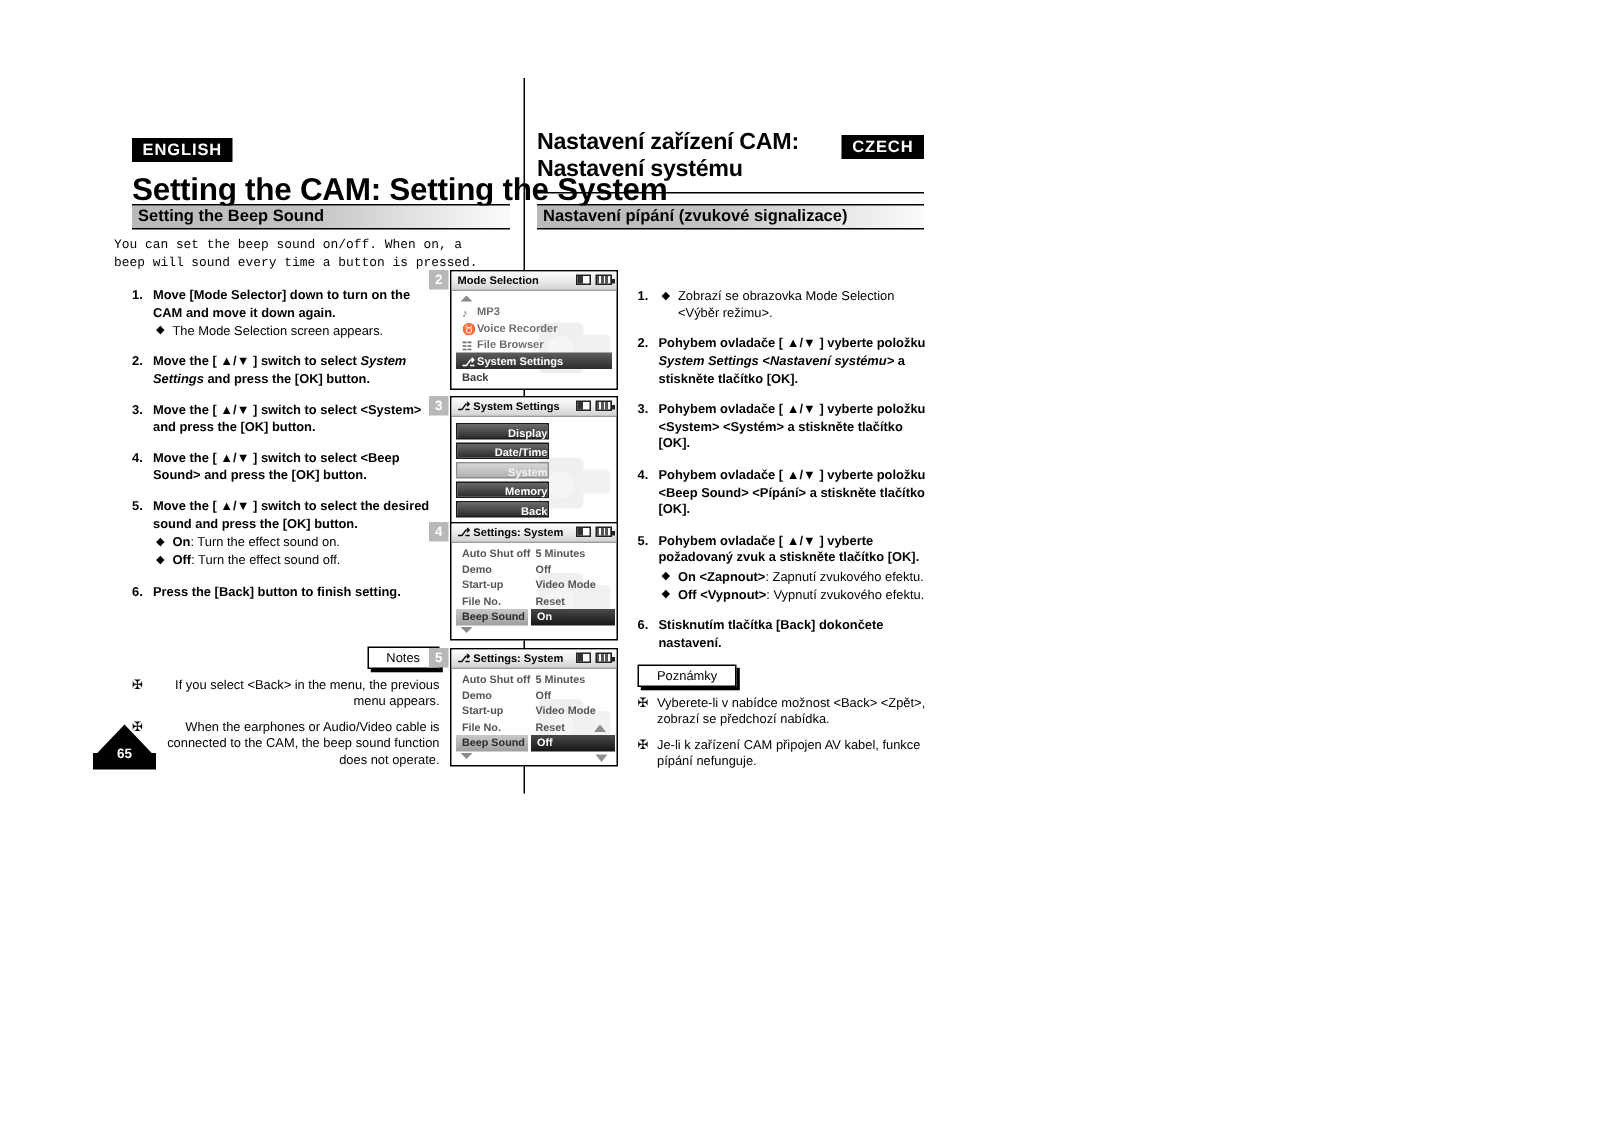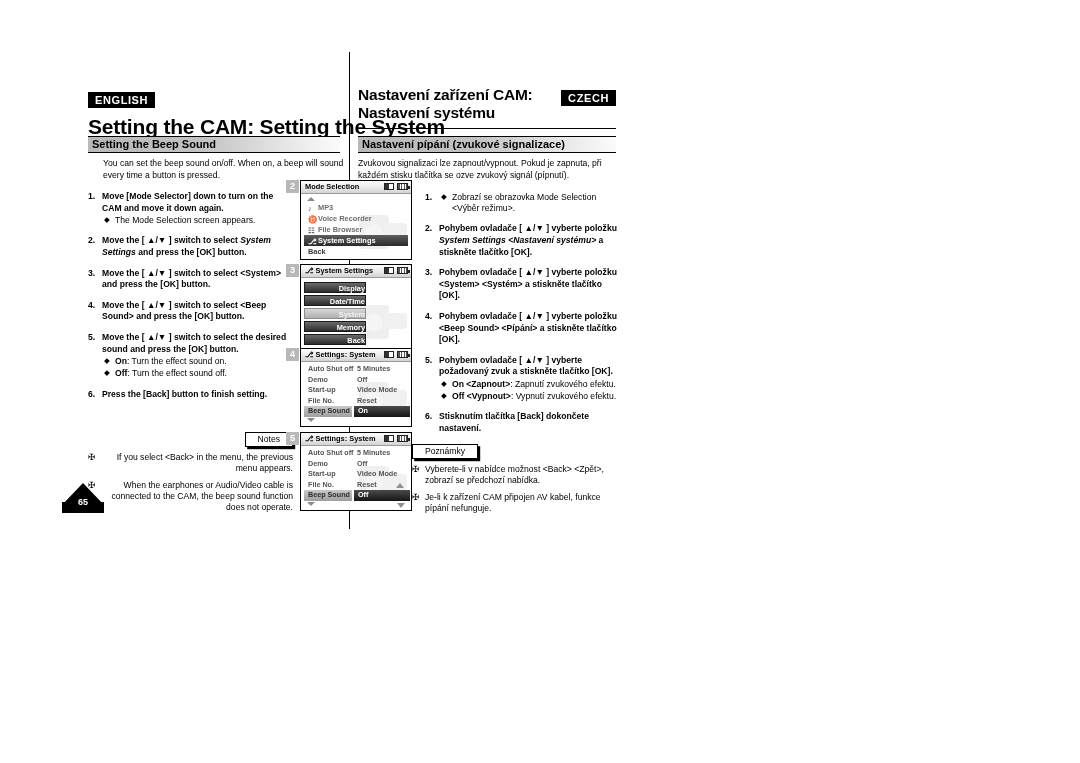--- a/index.html
+++ b/index.html
@@ -108,21 +108,21 @@
   }
   #sec-left  { left: 88px;  top: 124px; width: 252px; }
   #sec-right { left: 358px; top: 124px; width: 258px; }
 
   
   .intro {
     position: absolute;
     font-size: 8.6px;
     line-height: 11.5px;
   }
-  #intro-left  { left: 103px;  top: 146px; width: 252px; }
+  #intro-left  { left: 76px;  top: 146px; width: 252px; font-family: Liberation Mono, monospace; }
   #intro-right { left: 358px; top: 146px; width: 258px; }
 
   
   .steps {
     position: absolute;
     font-size: 8.6px;
   }
   #steps-left  { left: 88px;  top: 179px; width: 205px; }
   #steps-right { left: 425px; top: 179px; width: 193px; }
 
@@ -180,21 +180,21 @@
     line-height: 11.3px;
     margin-top: 5px;
     padding-left: 13px;
   }
   .note-item .nb {
     position: absolute;
     left: 0; top: 0;
     font-size: 8.6px;
   }
   #notes-left  { left: 88px;  top: 416px; width: 205px; text-align: right; }
-  #notes-right { left: 412px; top: 428px; width: 193px; }
+  #notes-right { left: 425px; top: 428px; width: 193px; }
 
   
   #page-badge {
     position: absolute;
     left: 62px; top: 471px;
     width: 42px; height: 30px;
   }
   #page-badge .tri {
     position: absolute;
     left: 0; top: 0;
@@ -443,21 +443,20 @@
   </div>
 
   <div class="sec-bar" id="sec-right">
     <span>Nastavení pípání (zvukové signalizace)</span>
   </div>
   <div class="sec-bar" id="sec-left">
     <span>Setting the Beep Sound</span>
   </div>
 
   <div class="intro" id="intro-left">You can set the beep sound on/off. When on, a beep will sound every time a button is pressed.</div>
-  <div class="intro" id="intro-right">Zvukovou signalizaci lze zapnout/vypnout. Pokud je zapnuta, při každém stisku tlačítka se ozve zvukový signál (pípnutí).</div>
 
   <div class="steps" id="steps-left">
       <div class="step">
         <span class="num">1.</span>
         <div class="txt">Move [Mode Selector] down to turn on the CAM and move it down again.</div>
         <div class="sub">
           <span class="bullet">◆</span>
           <span class="sub-txt">The Mode Selection screen appears.</span>
         </div>
       </div>

